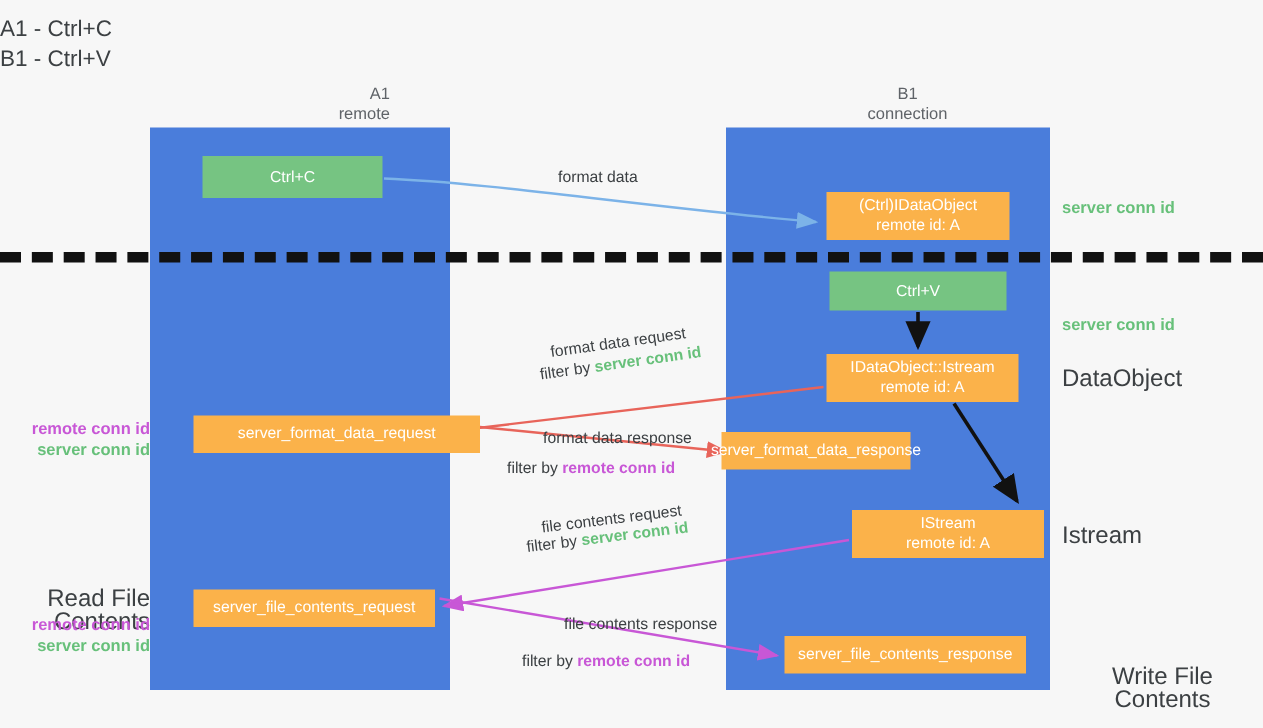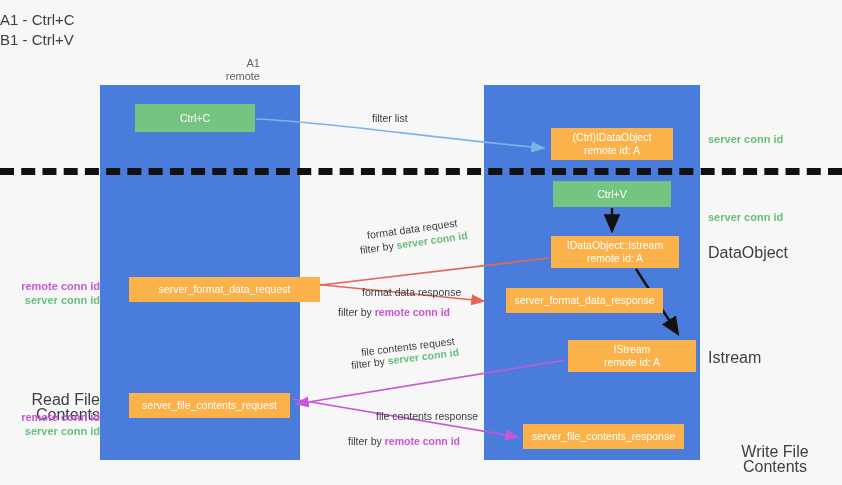--- a/index.html
+++ b/index.html
@@ -55,21 +55,21 @@
   .box.green{background:#76c482;}
   .box.orange{background:#fbb martial;}
   .box.orange{background:#fbb24a;}
 
   #box-ctrl-c{left:135px;top:104px;width:120px;height:28px;}
   #box-idataobject{left:551px;top:128px;width:122px;height:32px;}
   #box-ctrl-v{left:553px;top:181px;width:118px;height:26px;}
   #box-getdata{left:551px;top:236px;width:128px;height:32px;}
   #box-istream{left:568px;top:340px;width:128px;height:32px;}
   #box-sfdreq{left:129px;top:277px;width:191px;height:25px;}
-  #box-sfdres{left:506px;top:288px;width:157px;height:25px;}
+  #box-sfdres{left:481px;top:288px;width:126px;height:25px;}
   #box-sfcreq{left:129px;top:393px;width:161px;height:25px;}
   #box-sfcres{left:523px;top:424px;width:161px;height:25px;}
 
   
   #dashed-separator{
     left:0;top:168px;width:842px;height:0;
     border-top:7px dashed #111111;
   }
 
   
@@ -113,20 +113,22 @@
 </head>
 <body>
 
 <div class="stage">
 
   <div class="abs" id="diagram-title">A1 - Ctrl+C
 B1 - Ctrl+V</div>
 
   <div class="abs lane-header" id="lane-header-a1">A1
 remote</div>
+  <div class="abs lane-header" id="lane-header-b1">B1
+connection</div>
 
   <div class="abs lane" id="lane-a1"></div>
   <div class="abs lane" id="lane-b1"></div>
 
   <svg class="links">
     <defs>
       <marker id="ah-blue" markerWidth="9" markerHeight="7" refX="8" refY="3.5" orient="auto">
         <polygon points="0 0, 9 3.5, 0 7" fill="#7cb3e8"></polygon>
       </marker>
       <marker id="ah-red" markerWidth="9" markerHeight="7" refX="8" refY="3.5" orient="auto">
@@ -164,21 +166,21 @@
   <div class="abs box orange" id="box-idataobject">(Ctrl)IDataObject
 remote id: A</div>
   <div class="abs box green" id="box-ctrl-v">Ctrl+V</div>
   <div class="abs box orange" id="box-getdata">IDataObject::Istream
 remote id: A</div>
   <div class="abs box orange" id="box-istream">IStream
 remote id: A</div>
   <div class="abs box orange" id="box-sfdres">server_format_data_response</div>
   <div class="abs box orange" id="box-sfcres">server_file_contents_response</div>
 
-  <div class="abs caption" id="cap-format-list">filter list</div>
+  <div class="abs caption" id="cap-format-list">format data</div>
 
   <div class="abs caption rot-up" id="cap-fdreq-1">format data request</div>
   <div class="abs caption rot-up" id="cap-fdreq-2">
     <span>filter by </span><span class="conn-server">server conn id</span>
   </div>
 
   <div class="abs caption" id="cap-fdres-1">format data response</div>
   <div class="abs caption" id="cap-fdres-2">
     <span>filter by </span><span class="conn-remote">remote conn id</span>
   </div>

